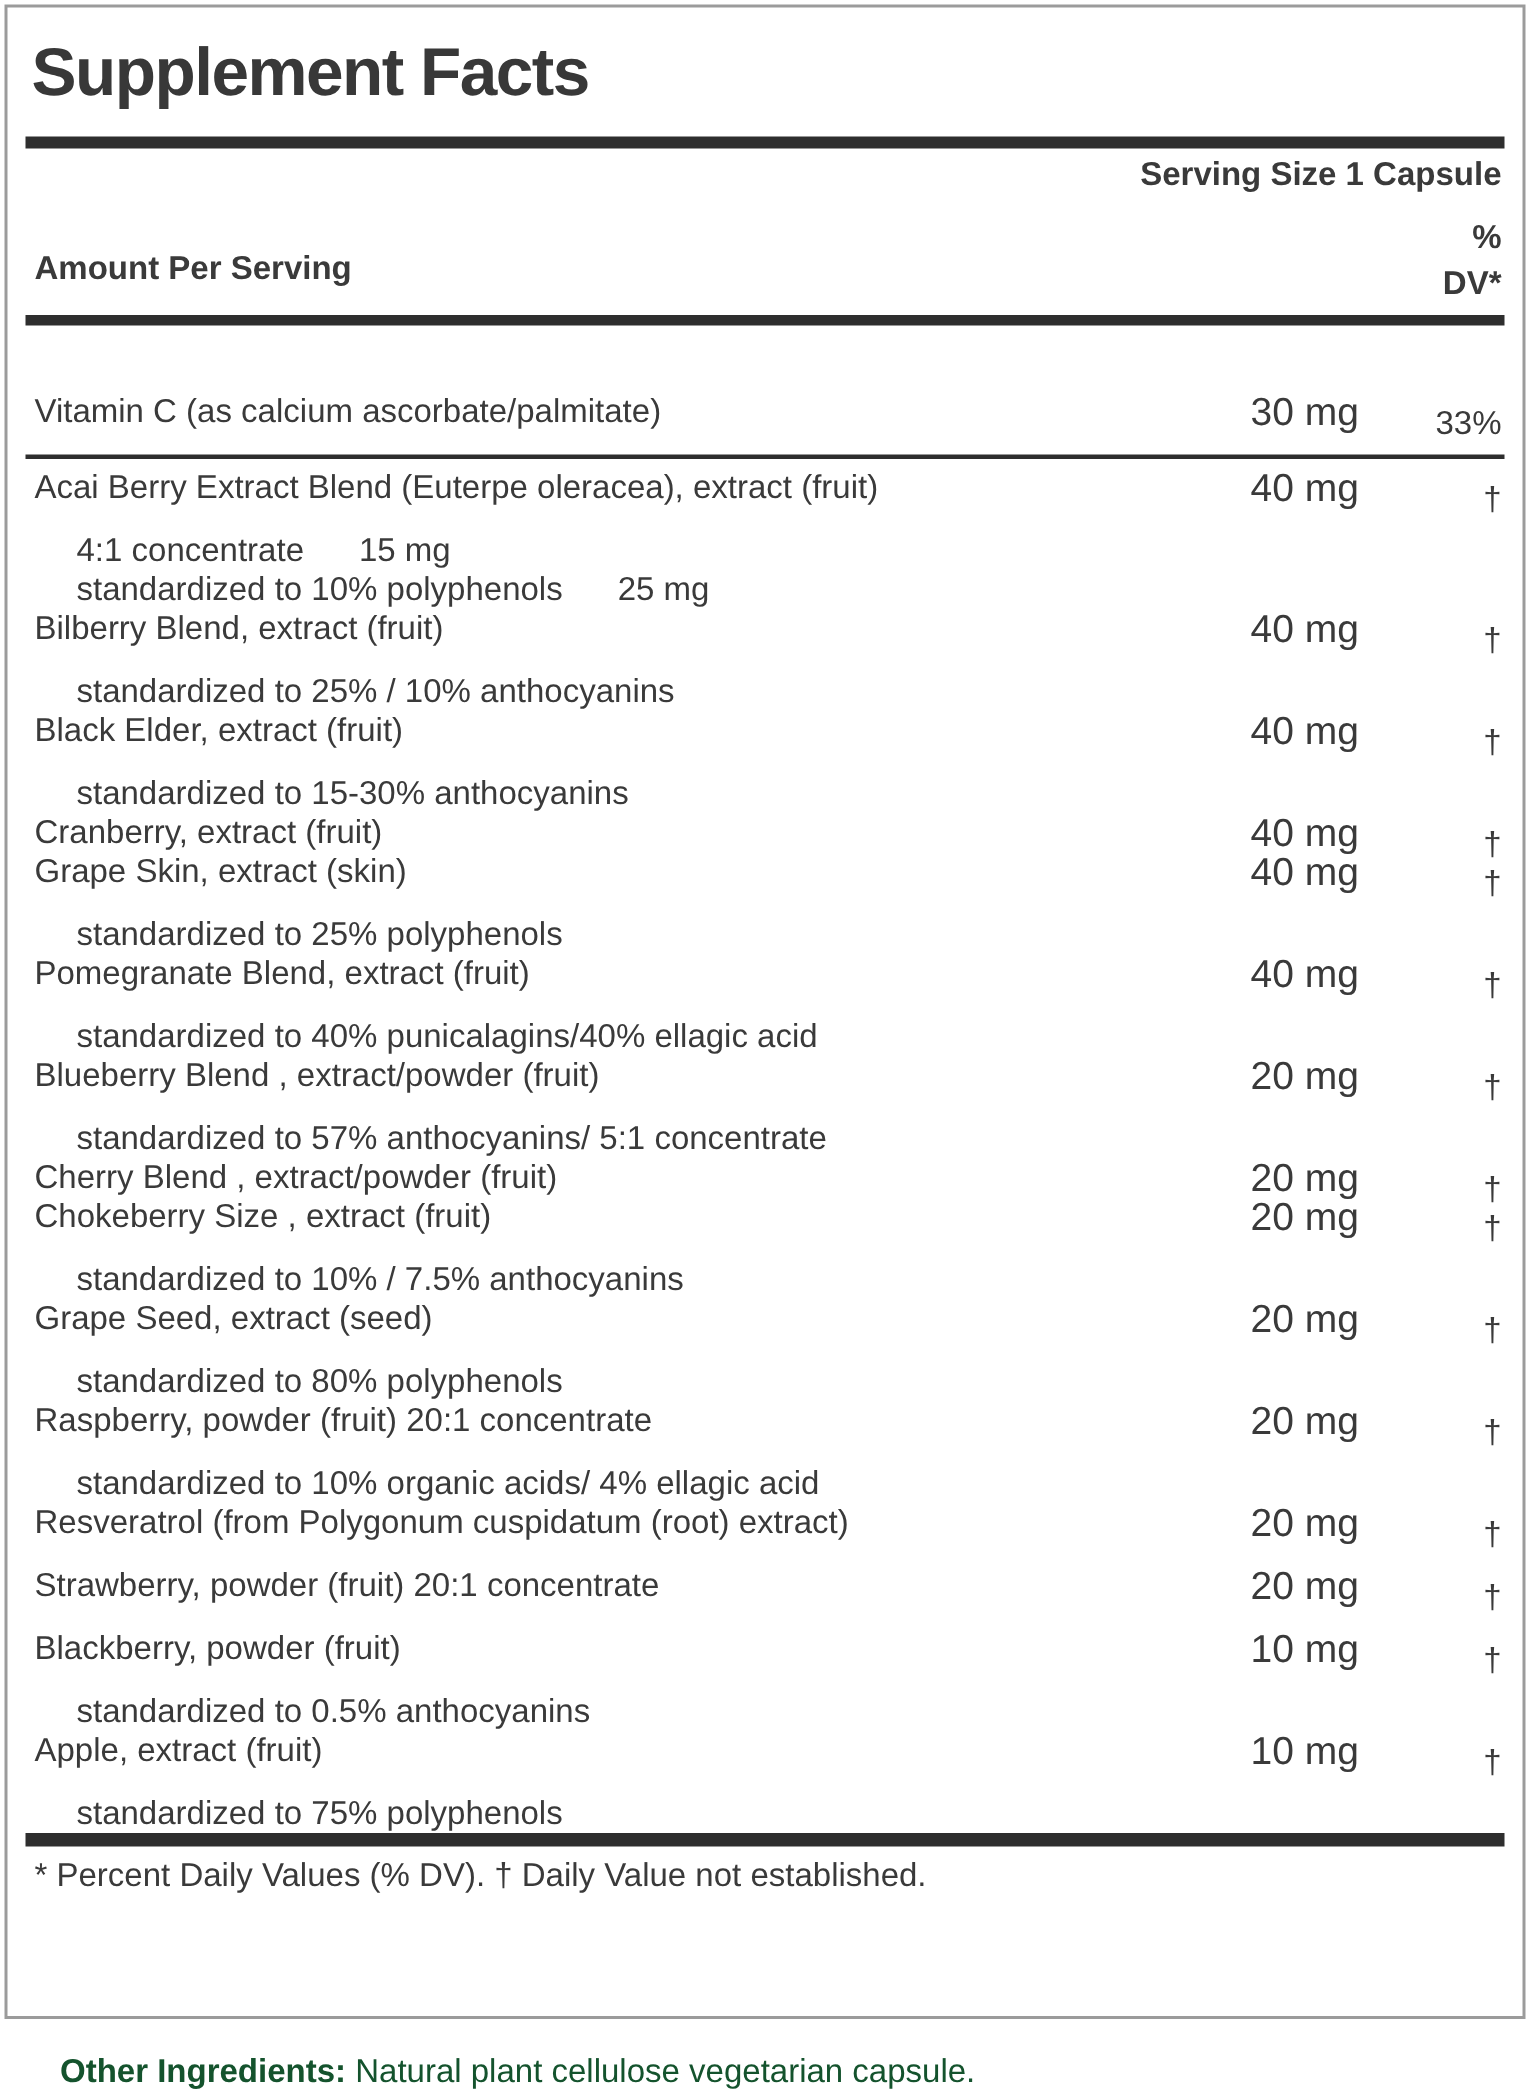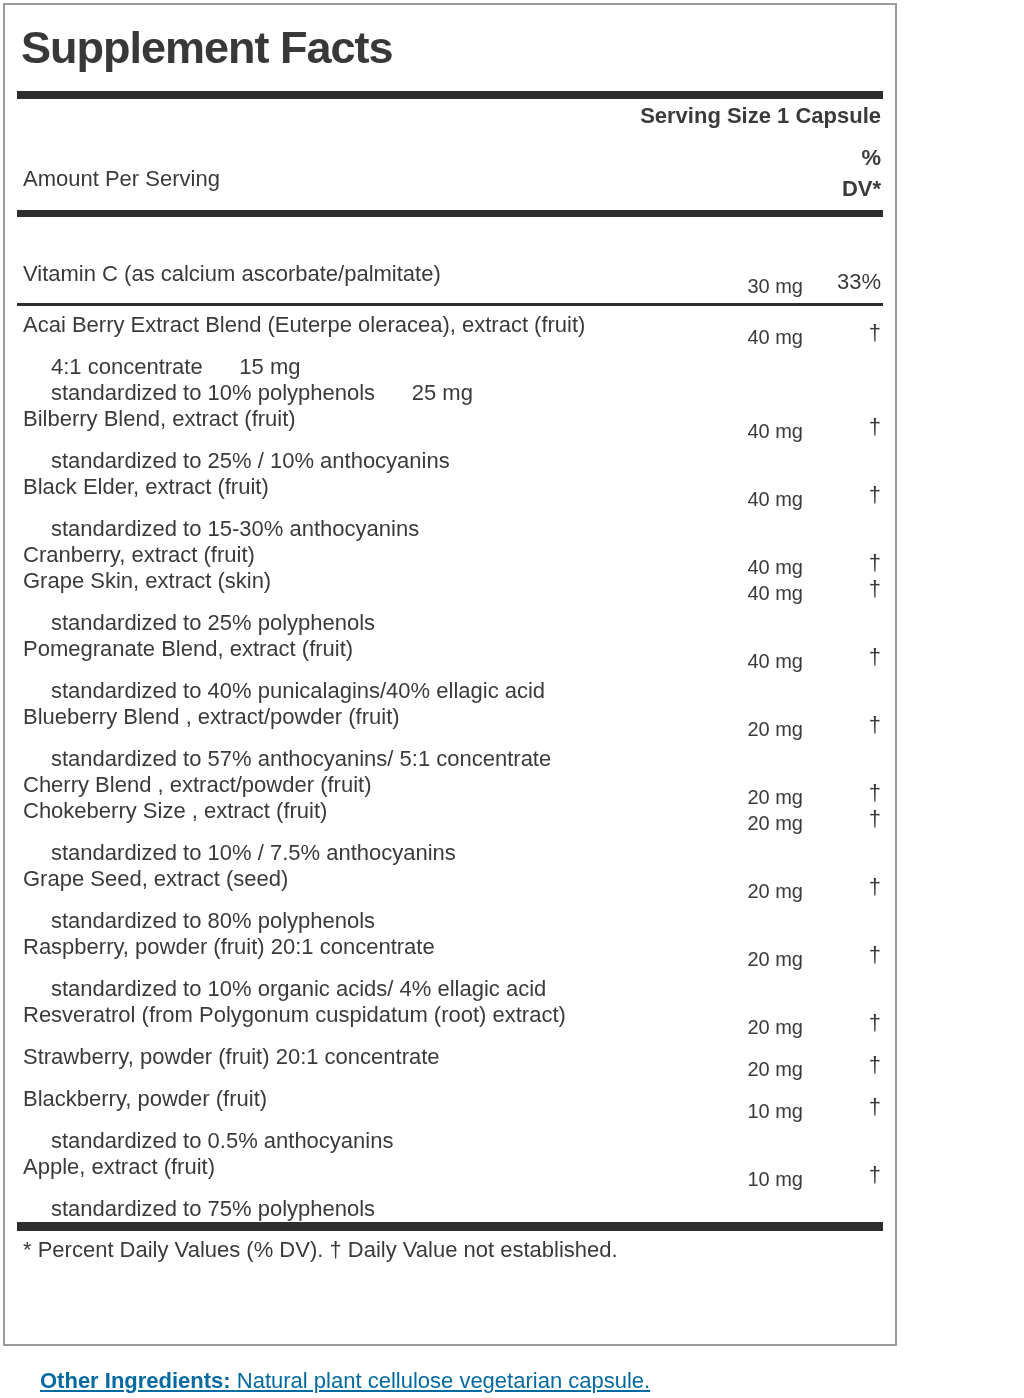--- a/index.html
+++ b/index.html
@@ -10,21 +10,21 @@
     height: 1398px;
     font-family: "Liberation Sans", sans-serif;
     color: #3a3a3a;
     -webkit-font-smoothing: antialiased;
   }
   .page { position: relative; width: 1024px; height: 1398px; background: #fff; overflow: hidden; }
 
   .label-box {
     position: absolute;
     left: 3px; top: 3px;
-    width: 894px; height: 1343px;
+    width: 1014px; height: 1343px;
     border: 2px solid #9b9b9b;
     background: #fff;
     box-sizing: border-box;
     padding: 0 12px;
     overflow: hidden;
   }
 
   .panel-title {
     margin: 20px 0 20px 4px;
     font-size: 45px;
@@ -49,48 +49,49 @@
   }
 
   .col-headers {
     display: flex;
     justify-content: space-between;
     align-items: flex-end;
     margin-top: 14px;
   }
   .amount-header {
     font-size: 22px;
-    font-weight: normal;
+    font-weight: bold;
     padding-left: 6px;
     margin-bottom: 12px;
   }
   .dv-header {
     text-align: right;
     font-size: 22px;
     font-weight: bold;
     line-height: 31px;
     padding-right: 2px;
   }
 
   .rows { margin-top: 44px; }
 
   .item .main {
     display: flex;
     align-items: flex-end;
     height: 26px;
     padding-left: 6px;
+    gap: 17px;
   }
   .item .name { flex: 1; font-size: 22px; line-height: 26px; }
   .item .amt {
     width: 105px;
     text-align: right;
-    font-size: 20px;
+    font-size: 26px;
     line-height: 26px;
     position: relative;
-    top: 12px;
+    top: 0;
   }
   .item .dv {
     width: 78px;
     text-align: right;
     font-size: 22px;
     line-height: 26px;
     position: relative;
     top: 8px;
     padding-right: 2px;
   }
@@ -112,22 +113,21 @@
     font-size: 22px;
     line-height: 26px;
   }
 
   .other-ingredients {
     position: absolute;
     left: 40px;
     top: 1368px;
     font-size: 22px;
     line-height: 26px;
-    color: #0369a1;
-    text-decoration: underline;
+    color: #14532d;
   }
   .other-ingredients .oi-label { font-weight: bold; }
 </style>
 </head>
 <body>
 
 <div class="page">
 
   <div class="label-box">
 

